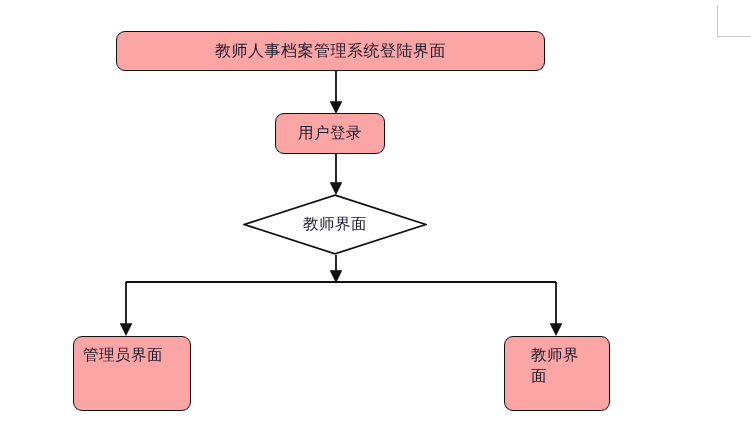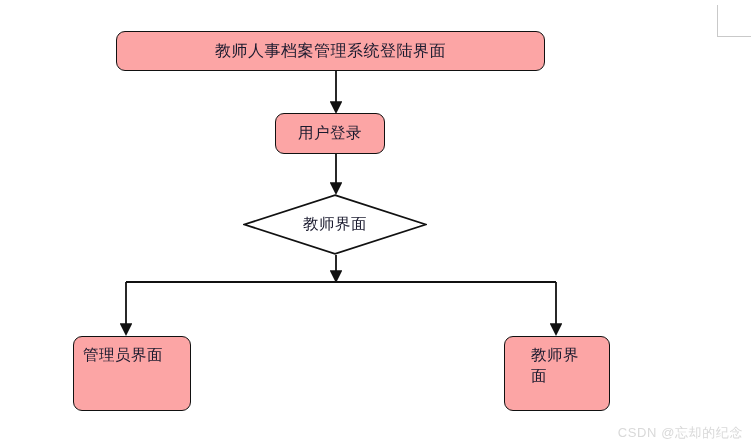--- a/index.html
+++ b/index.html
@@ -180,15 +180,14 @@
   <div class="node rounded topleft" id="node-admin">
     <span class="label">管理员界面</span>
   </div>
 
   <div class="node rounded topleft" id="node-teacher">
     <span class="label">教师界面</span>
   </div>
 
   <div id="corner-artifact"></div>
 
-  <div id="watermark">CSDN @忘却的纪念</div>
 
 </div>
 
 </body></html>

